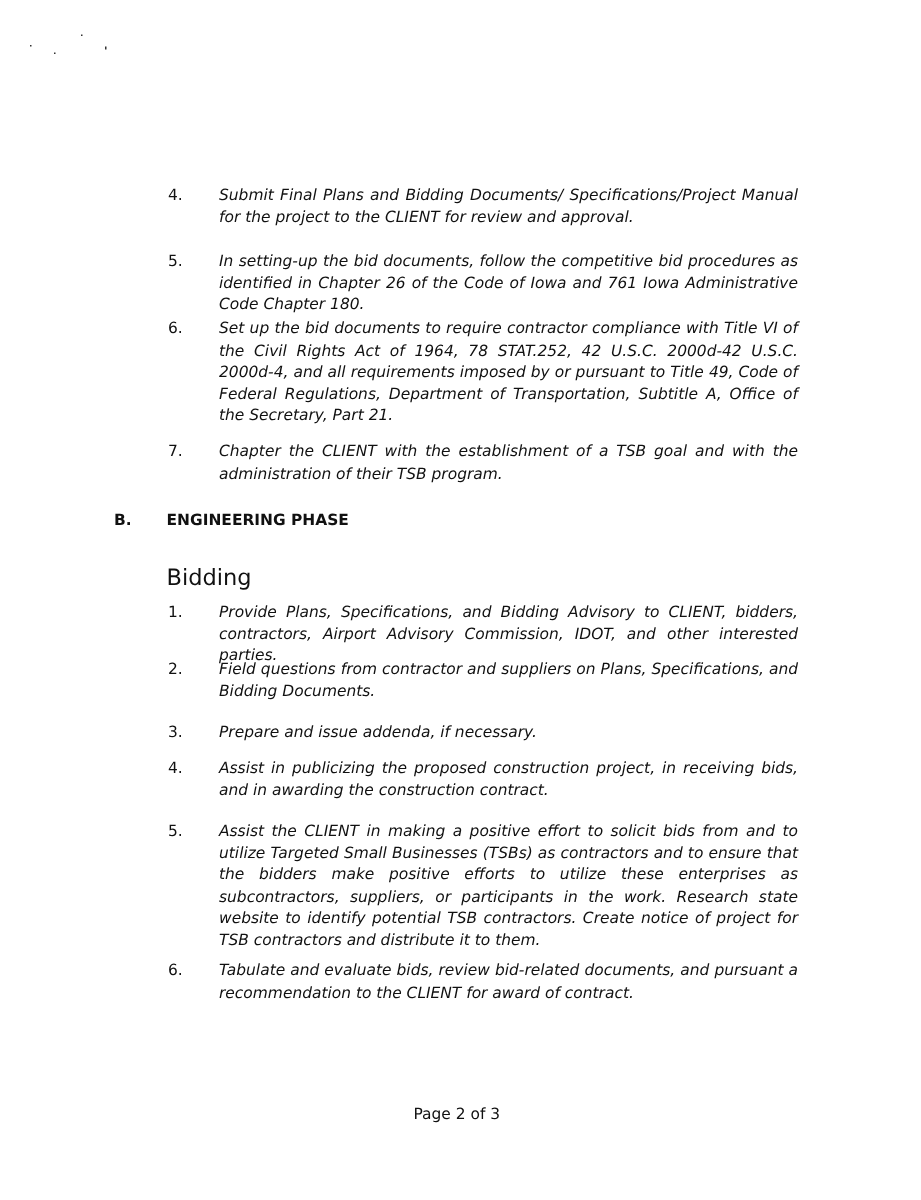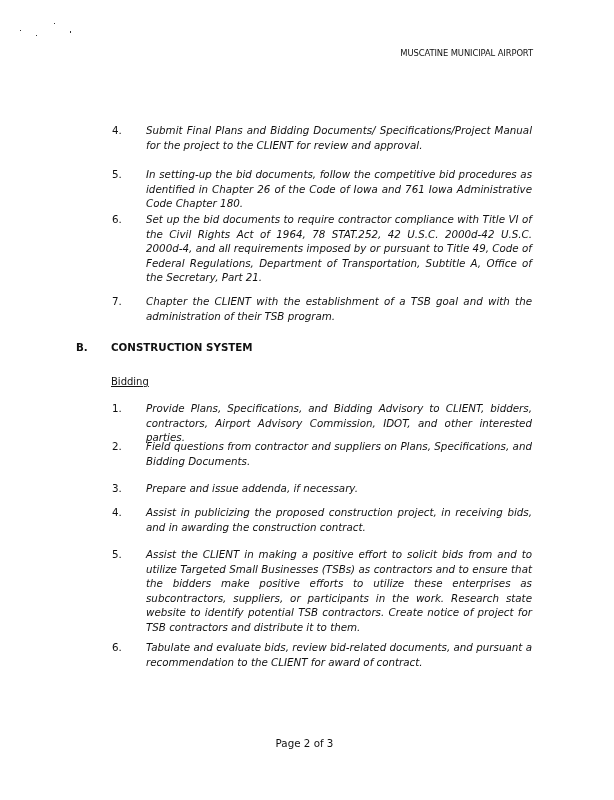--- a/index.html
+++ b/index.html
@@ -8,33 +8,32 @@
     .speck { position: absolute; width: 1px; height: 1px; background: #333; }
     .header { position: absolute; right: 81px; top: 47px; text-align: right;
               font-size: 8.4px; line-height: 12px; letter-spacing: -0.1px; }
     .header .h1 { font-weight: bold; }
     .item { position: absolute; left: 112px; width: 420px; font-size: 10.3px; line-height: 14.6px; }
     .item .num { position: absolute; left: 0; top: 0; width: 30px; }
     .item .txt { margin-left: 34px; text-align: justify; text-align-last: left; font-style: italic; }
     .section { position: absolute; left: 76px; top: 341px; font-size: 10.3px; font-weight: bold; }
     .section .letter { position: absolute; left: 0; }
     .section .title { position: absolute; left: 35px; white-space: nowrap; }
-    .subhead { position: absolute; left: 111px; top: 376px; font-size: 10px; text-decoration: underline; }
+    .subhead { position: absolute; left: 111px; top: 376px; font-size: 15px; }
     .footer { position: absolute; left: 0; width: 609px; top: 737px; text-align: center; font-size: 10.3px; }
   </style>
 </head>
 <body>
 
 <div class="speck" style="left:20px;top:30px;"></div>
 <div class="speck" style="left:36px;top:35px;"></div>
 <div class="speck" style="left:54px;top:23px;"></div>
 <div class="speck" style="left:70px;top:31px;height:2px;"></div>
 
 <div class="header">
-  <div>MUSCATINE MUNICIPAL AIRPORT</div>
 </div>
 
 <div class="item" style="top:123px;">
   <span class="num">4.</span>
   <div class="txt">Submit Final Plans and Bidding Documents/ Specifications/Project Manual for the project to the CLIENT for review and approval.</div>
 </div>
 <div class="item" style="top:167px;">
   <span class="num">5.</span>
   <div class="txt">In setting-up the bid documents, follow the competitive bid procedures as identified in Chapter 26 of the Code of Iowa and 761 Iowa Administrative Code Chapter 180.</div>
 </div>
@@ -42,21 +41,21 @@
   <span class="num">6.</span>
   <div class="txt">Set up the bid documents to require contractor compliance with Title VI of the Civil Rights Act of 1964, 78 STAT.252, 42 U.S.C. 2000d-42 U.S.C. 2000d-4, and all requirements imposed by or pursuant to Title 49, Code of Federal Regulations, Department of Transportation, Subtitle A, Office of the Secretary, Part 21.</div>
 </div>
 <div class="item" style="top:294px;">
   <span class="num">7.</span>
   <div class="txt">Chapter the CLIENT with the establishment of a TSB goal and with the administration of their TSB program.</div>
 </div>
 
 <div class="section">
   <span class="letter">B.</span>
-  <span class="title">CONSTRUCTION SYSTEM</span>
+  <span class="title">ENGINEERING PHASE</span>
 </div>
 <div class="subhead">Bidding</div>
 
 <div class="item" style="top:401px;">
   <span class="num">1.</span>
   <div class="txt">Provide Plans, Specifications, and Bidding Advisory to CLIENT, bidders, contractors, Airport Advisory Commission, IDOT, and other interested parties.</div>
 </div>
 <div class="item" style="top:439px;">
   <span class="num">2.</span>
   <div class="txt">Field questions from contractor and suppliers on Plans, Specifications, and Bidding Documents.</div>

